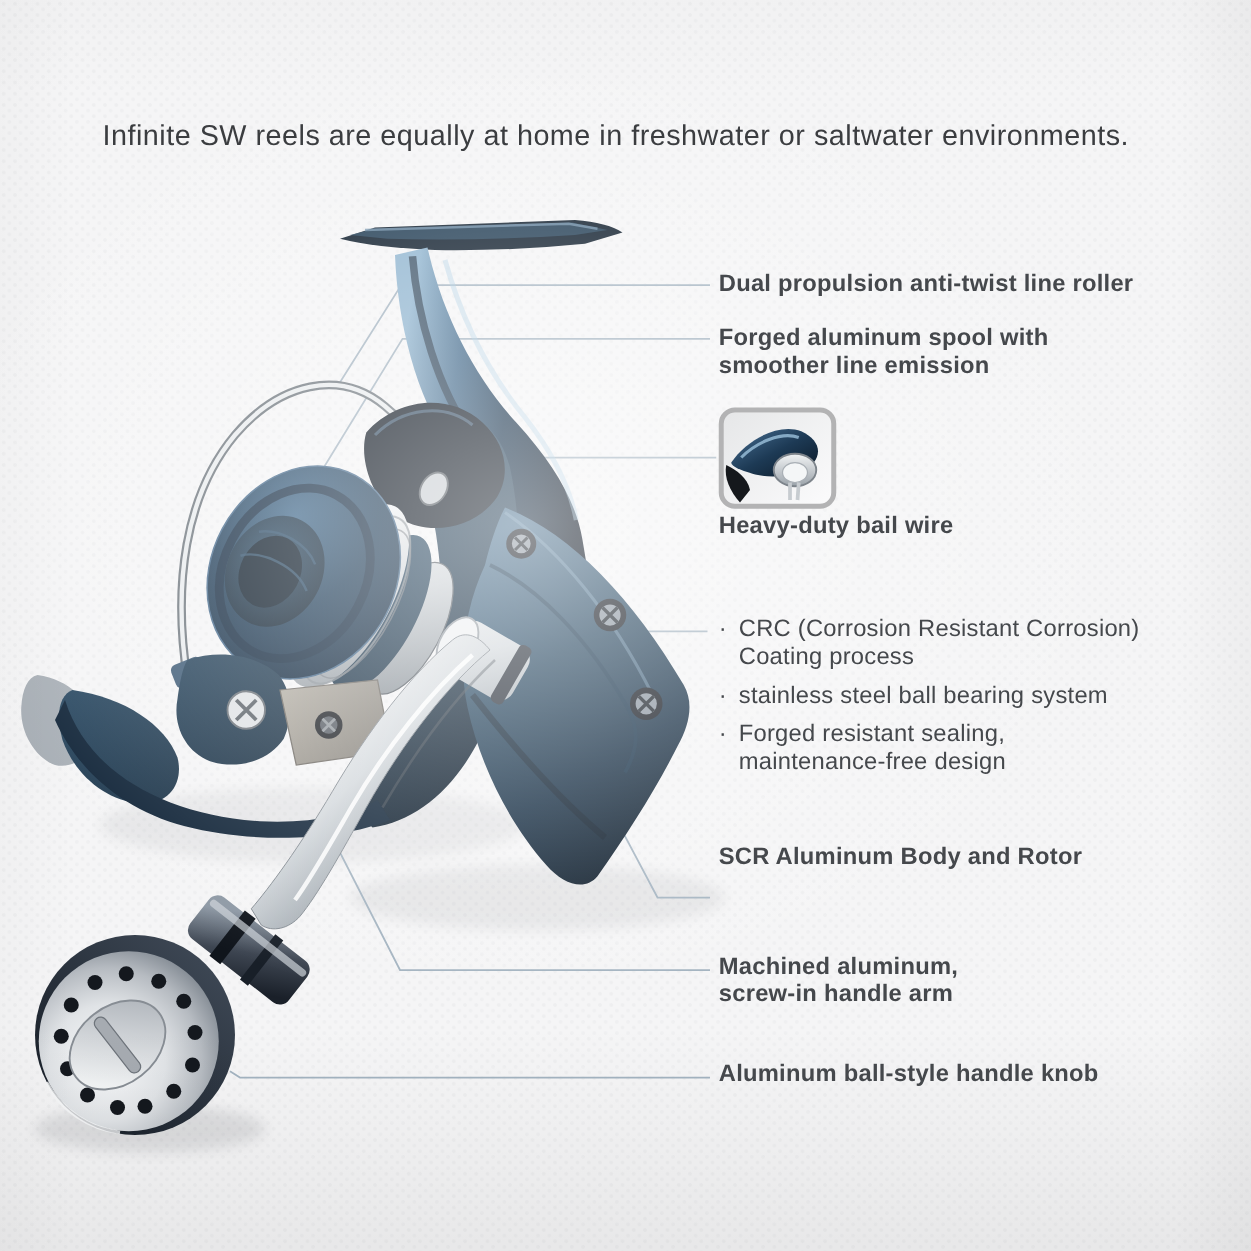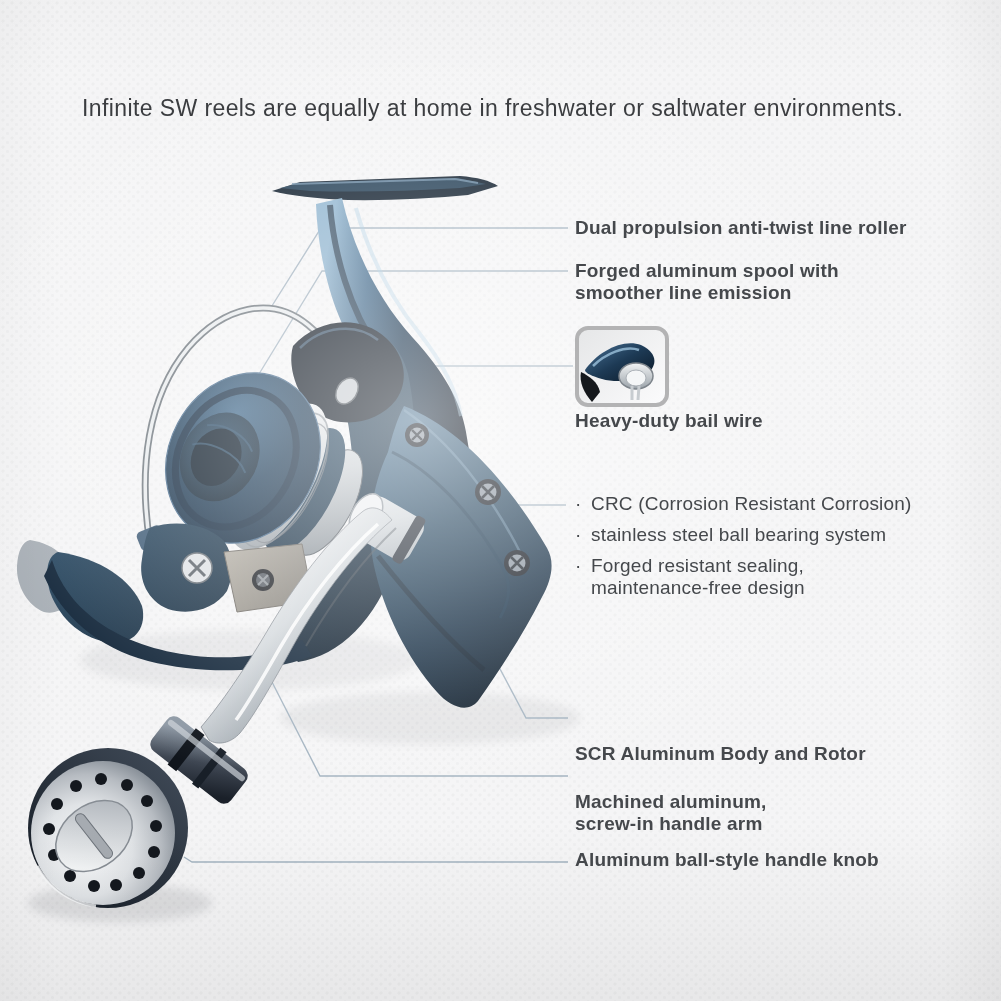--- a/index.html
+++ b/index.html
@@ -295,39 +295,40 @@
     <path d="M53,56 L53,70 M60,56 L59,70" stroke="#c7ccd0" stroke-width="3"></path>
   </svg>
 </div>
 <div class="label" style="top:410px">Heavy-duty bail wire</div>
 
 <div class="bullets">
   <div class="bullet-item">
     <span class="bullet-dot">·</span>
     <span class="bullet-text">
       <div>CRC (Corrosion Resistant Corrosion)</div>
+      <div>Coating process</div>
     </span>
   </div>
   <div class="bullet-item">
     <span class="bullet-dot">·</span>
     <span class="bullet-text">
       <div>stainless steel ball bearing system</div>
     </span>
   </div>
   <div class="bullet-item">
     <span class="bullet-dot">·</span>
     <span class="bullet-text">
       <div>Forged resistant sealing,</div>
       <div>maintenance-free design</div>
     </span>
   </div>
 </div>
 
-<div class="label" style="top:743px">SCR Aluminum Body and Rotor</div>
-
-<div class="label" style="top:791px">
+<div class="label" style="top:675px">SCR Aluminum Body and Rotor</div>
+
+<div class="label" style="top:763px">
   <div>Machined aluminum,</div>
   <div>screw-in handle arm</div>
 </div>
 
 <div class="label" style="top:849px">Aluminum ball-style handle knob</div>
 
 </div>
 
 </body></html>

